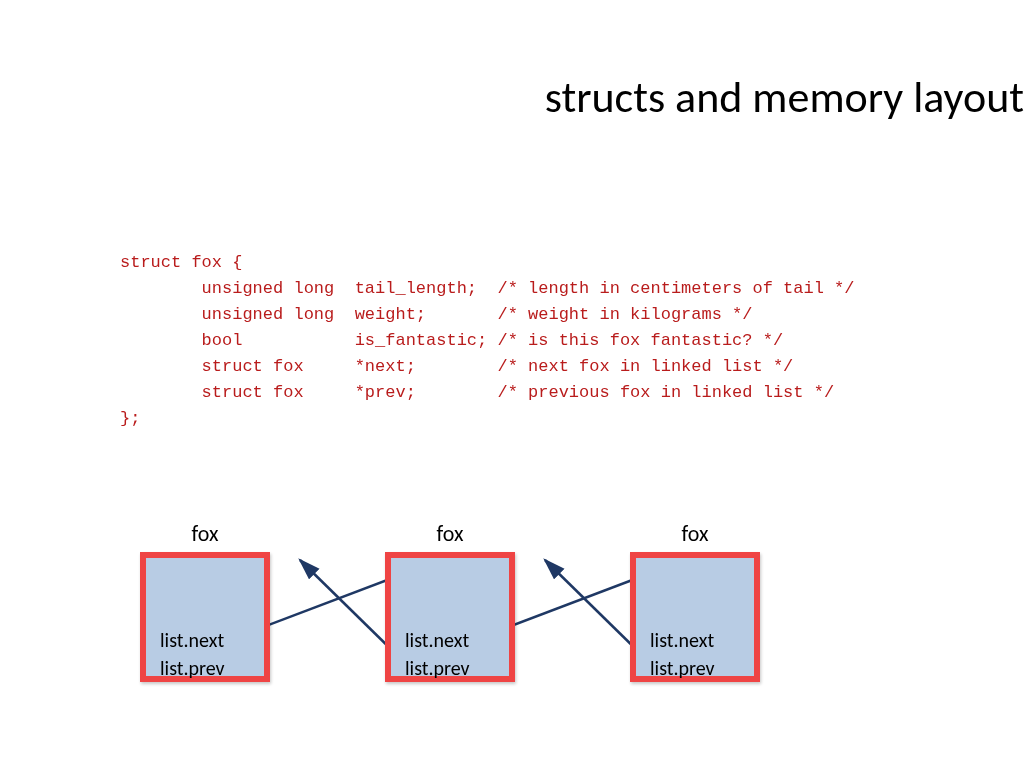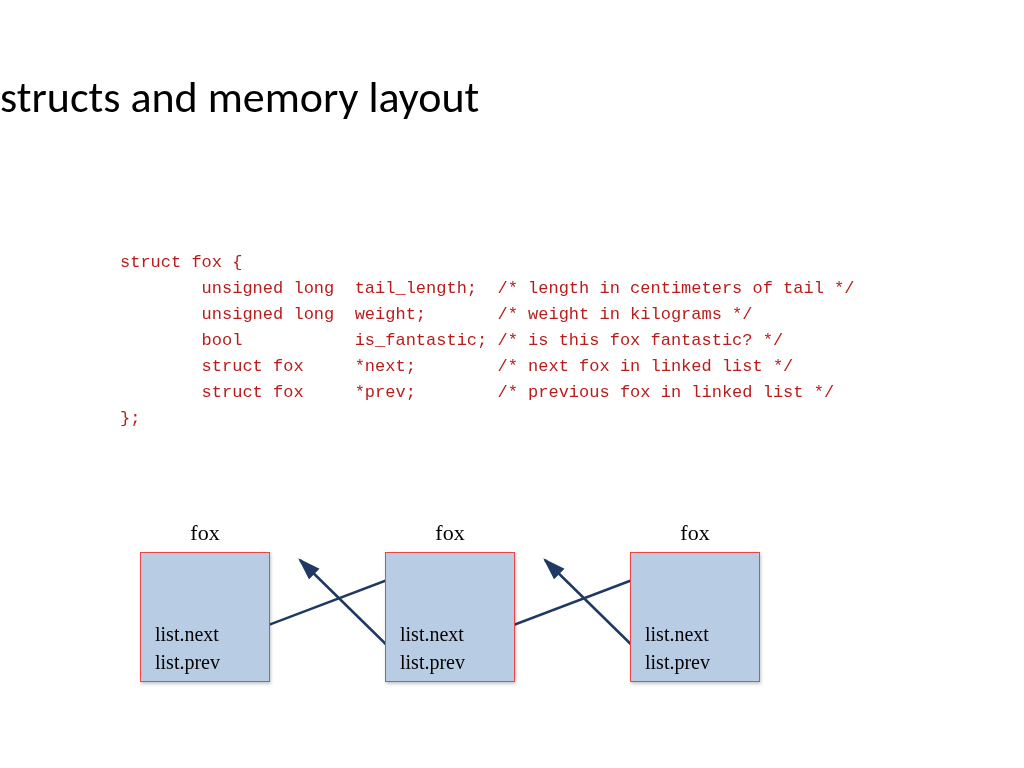--- a/index.html
+++ b/index.html
@@ -10,55 +10,54 @@
     background: #ffffff;
     font-family: Calibri, Arial, sans-serif;
     position: relative;
     overflow: hidden;
   }
   .title {
     position: absolute;
     top: 70px;
     left: 0;
     width: 100%;
-    text-align: left;
+    text-align: right;
     font-size: 44px;
     color: #000000;
   }
   .code-block {
     position: absolute;
     top: 250px;
     left: 120px;
     font-family: "Courier New", Courier, monospace;
     font-size: 17px;
     line-height: 26px;
     white-space: pre;
     color: #b91c1c;
   }
   .diagram {
     position: absolute;
     top: 520px;
     left: 140px;
     width: 760px;
     height: 200px;
-    font-family: Liberation Serif, serif;
   }
   .node-label {
     position: absolute;
     font-size: 22px;
     color: #000000;
     text-align: center;
     width: 130px;
   }
   .node-box {
     position: absolute;
     width: 130px;
     height: 130px;
     background: #b8cce4;
-    border: 1px solid #ef4444;
+    border: 6px solid #ef4444;
     box-shadow: 1px 2px 3px rgba(0,0,0,0.22);
     box-sizing: border-box;
   }
   .field {
     position: absolute;
     font-size: 20px;
     color: #000000;
     left: 14px;
   }
   .field.next { top: 70px; }

